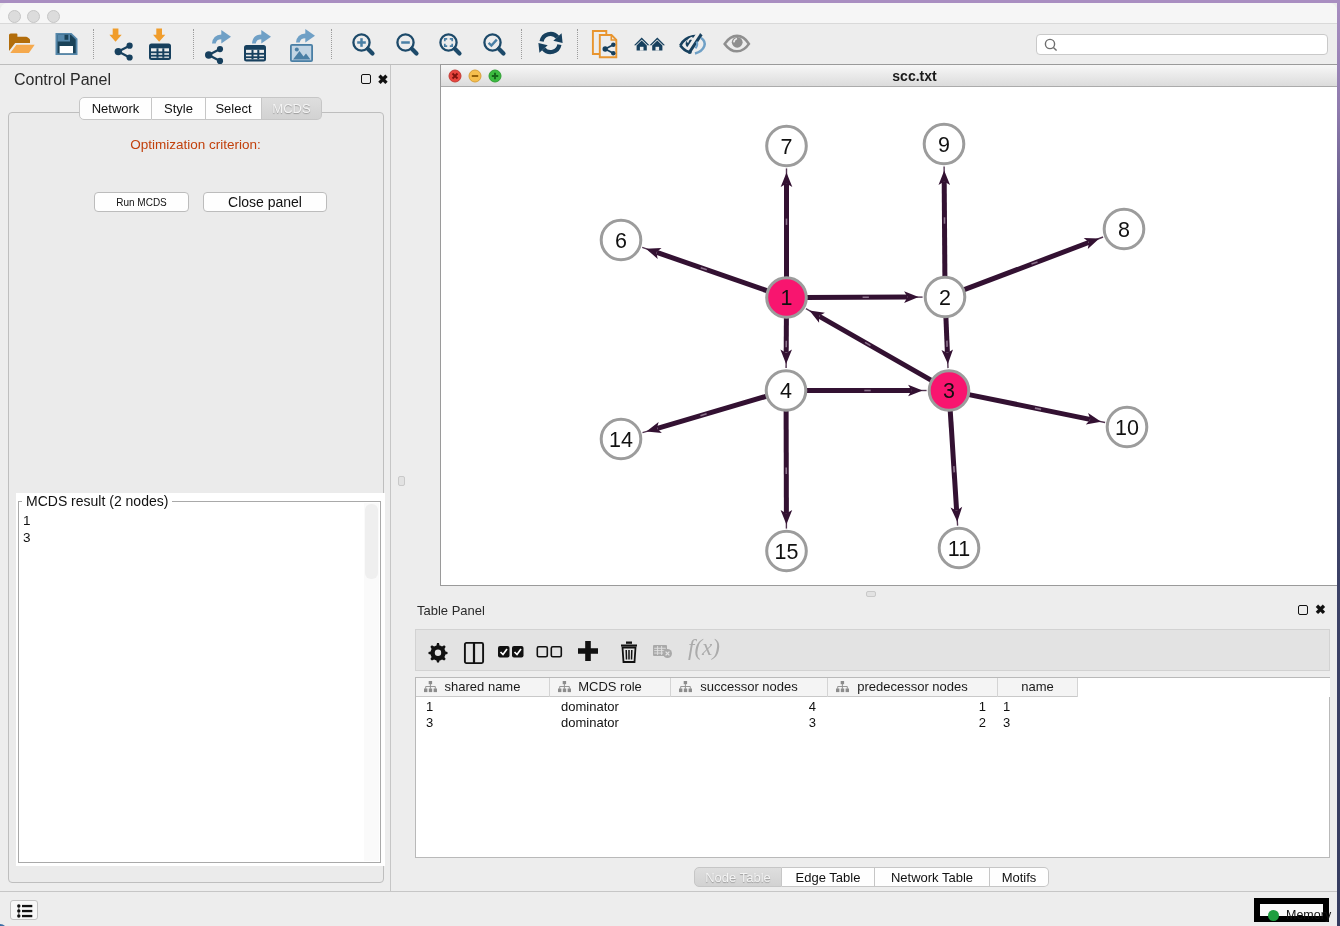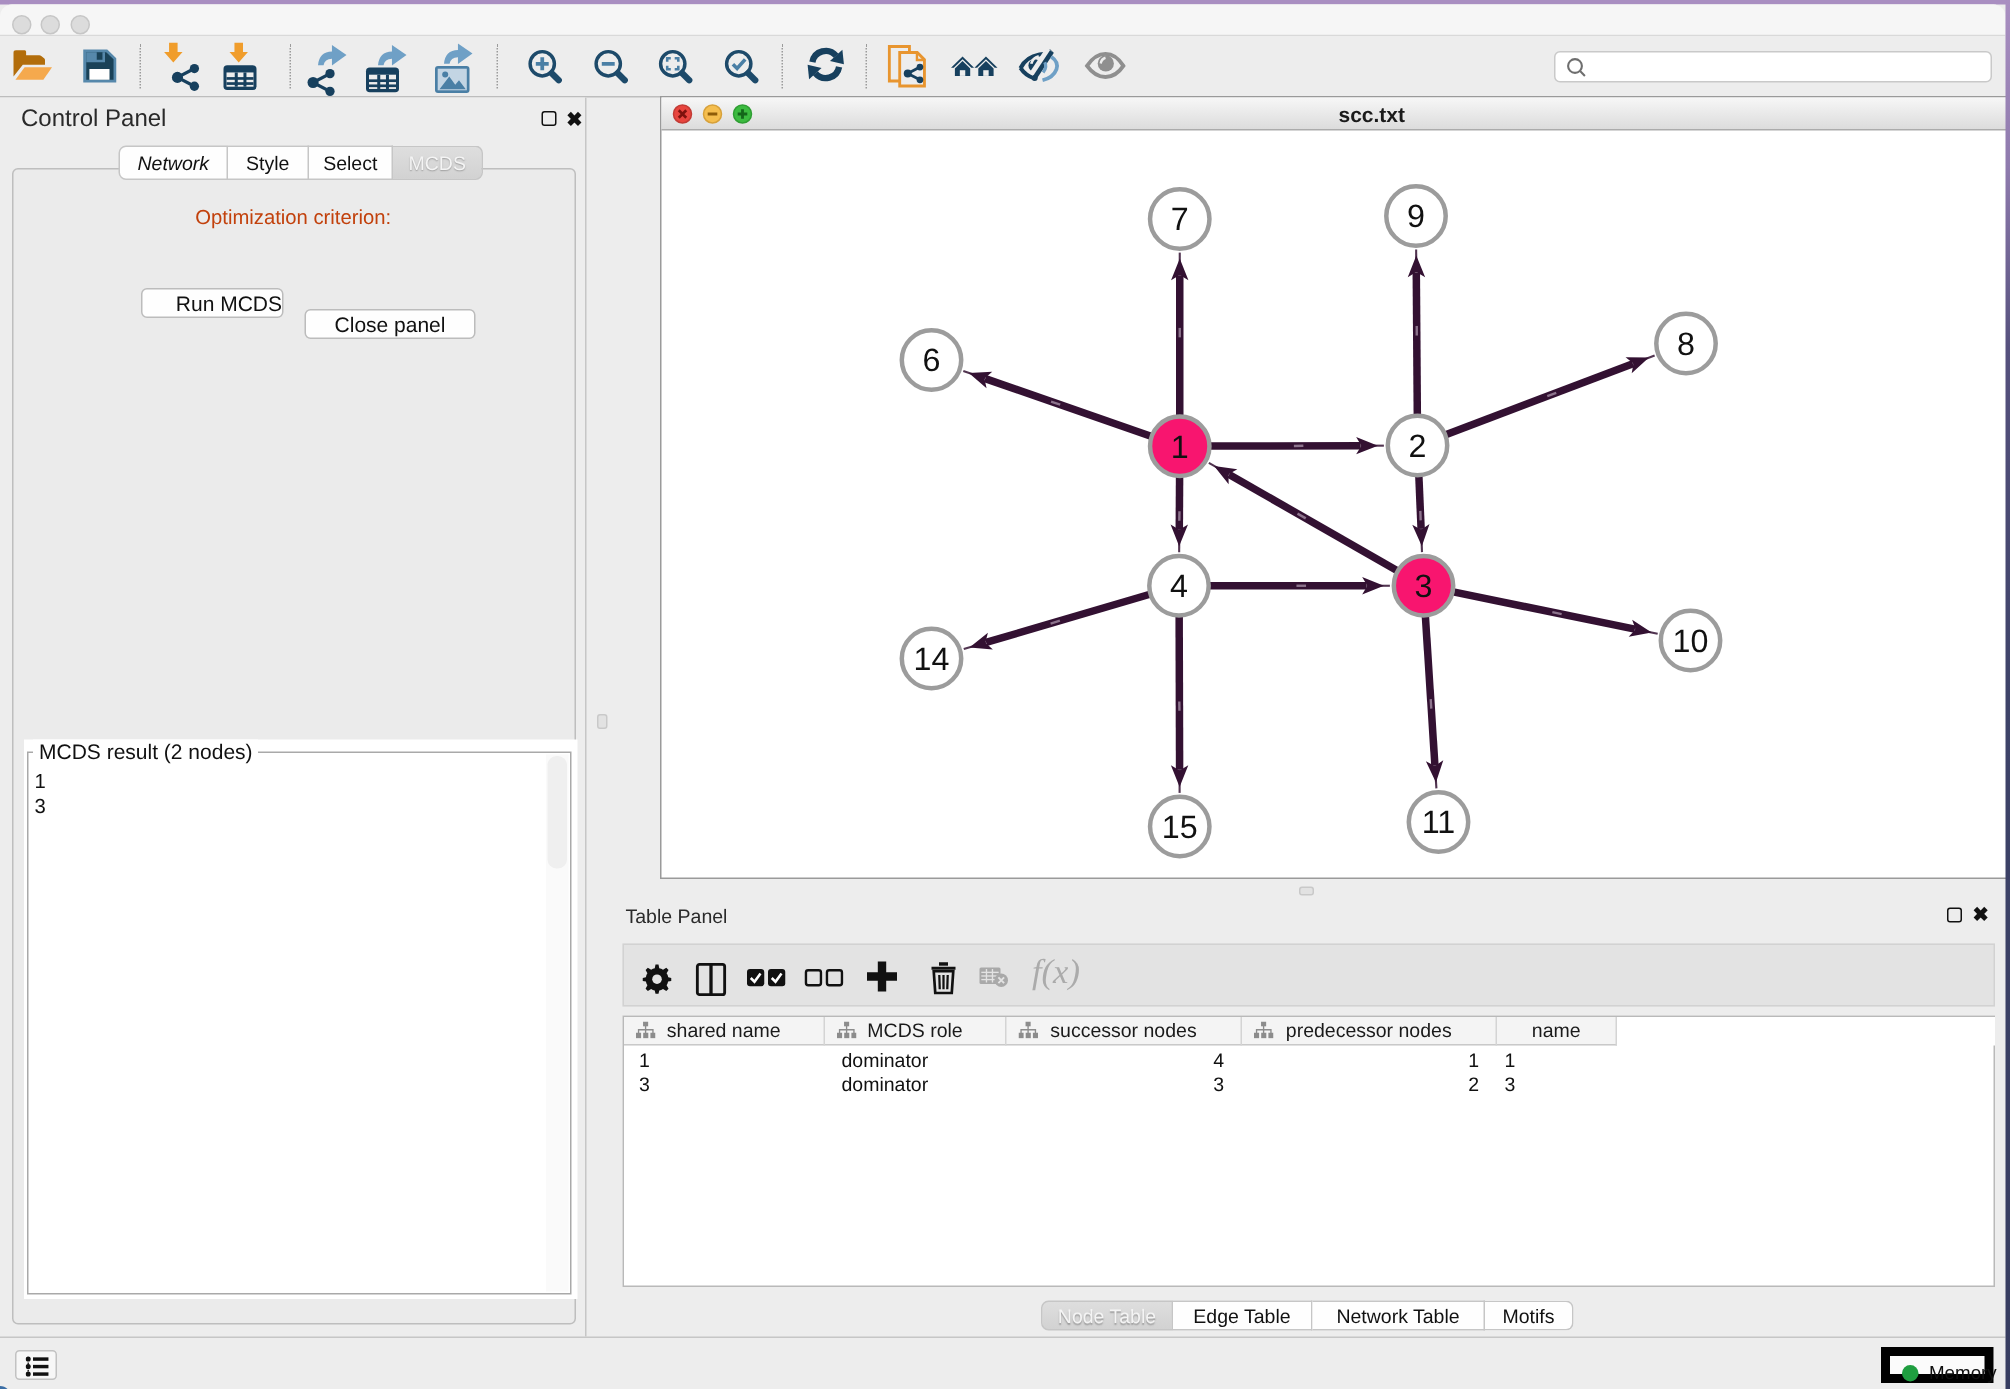--- a/index.html
+++ b/index.html
@@ -234,28 +234,28 @@
         </svg>
       </div>
   </div>
 
   <div id="cp" class="abs">
     <div id="cp-title">Control Panel</div>
     <div class="floaticon" style="left:360.5px; top:9px;"></div>
     <div class="closeicon" style="left:377.5px; top:9px;">✖</div>
     <div id="cp-content"></div>
     <div class="tabbar" style="left:79px; top:32px;">
-      <div class="tab first" style="left:0; width:73px;font-style:italic;">Network</div>
+      <div class="tab first" style="left:0; width:73px;">Network</div>
       <div class="tab" style="left:73px; width:54px;">Style</div>
       <div class="tab" style="left:127px; width:56px;">Select</div>
       <div class="tab last sel" style="left:183px; width:60px;">MCDS</div>
     </div>
     <div style="position:absolute; left:0; top:72px; width:391px; text-align:center; font-size:13.5px; color:#c2410c;">Optimization criterion:</div>
-    <div style="position:absolute; left:94px; top:127px; width:95px; height:20px; background:#FEFEFE; border:1px solid #BCBCBC; border-radius:4px; text-align:right; font-size:14px; line-height:19px; color:#111;">Run MCDS</div>
-    <div style="position:absolute; left:203px; top:127px; width:114px; height:20px; background:#FEFEFE; border:1px solid #BCBCBC; border-radius:4px; text-align:center; font-size:14px; line-height:19px; color:#111;margin-top:14px;">Close panel</div>
+    <div style="position:absolute; left:94px; top:127px; width:95px; height:20px; background:#FEFEFE; border:1px solid #BCBCBC; border-radius:4px; text-align:center; font-size:10px; line-height:19px; color:#111;">Run MCDS</div>
+    <div style="position:absolute; left:203px; top:127px; width:124px; height:20px; background:#FEFEFE; border:1px solid #BCBCBC; border-radius:4px; text-align:center; font-size:14px; line-height:19px; color:#111;">Close panel</div>
     <div id="mcds-box">
       <div id="mcds-border"></div>
       <div id="mcds-leg">MCDS result (2 nodes)</div>
       <div id="mcds-text">1<br>3</div>
       <div id="mcds-sb">
           <div id="mcds-thumb"></div>
         </div>
     </div>
   </div>
 

